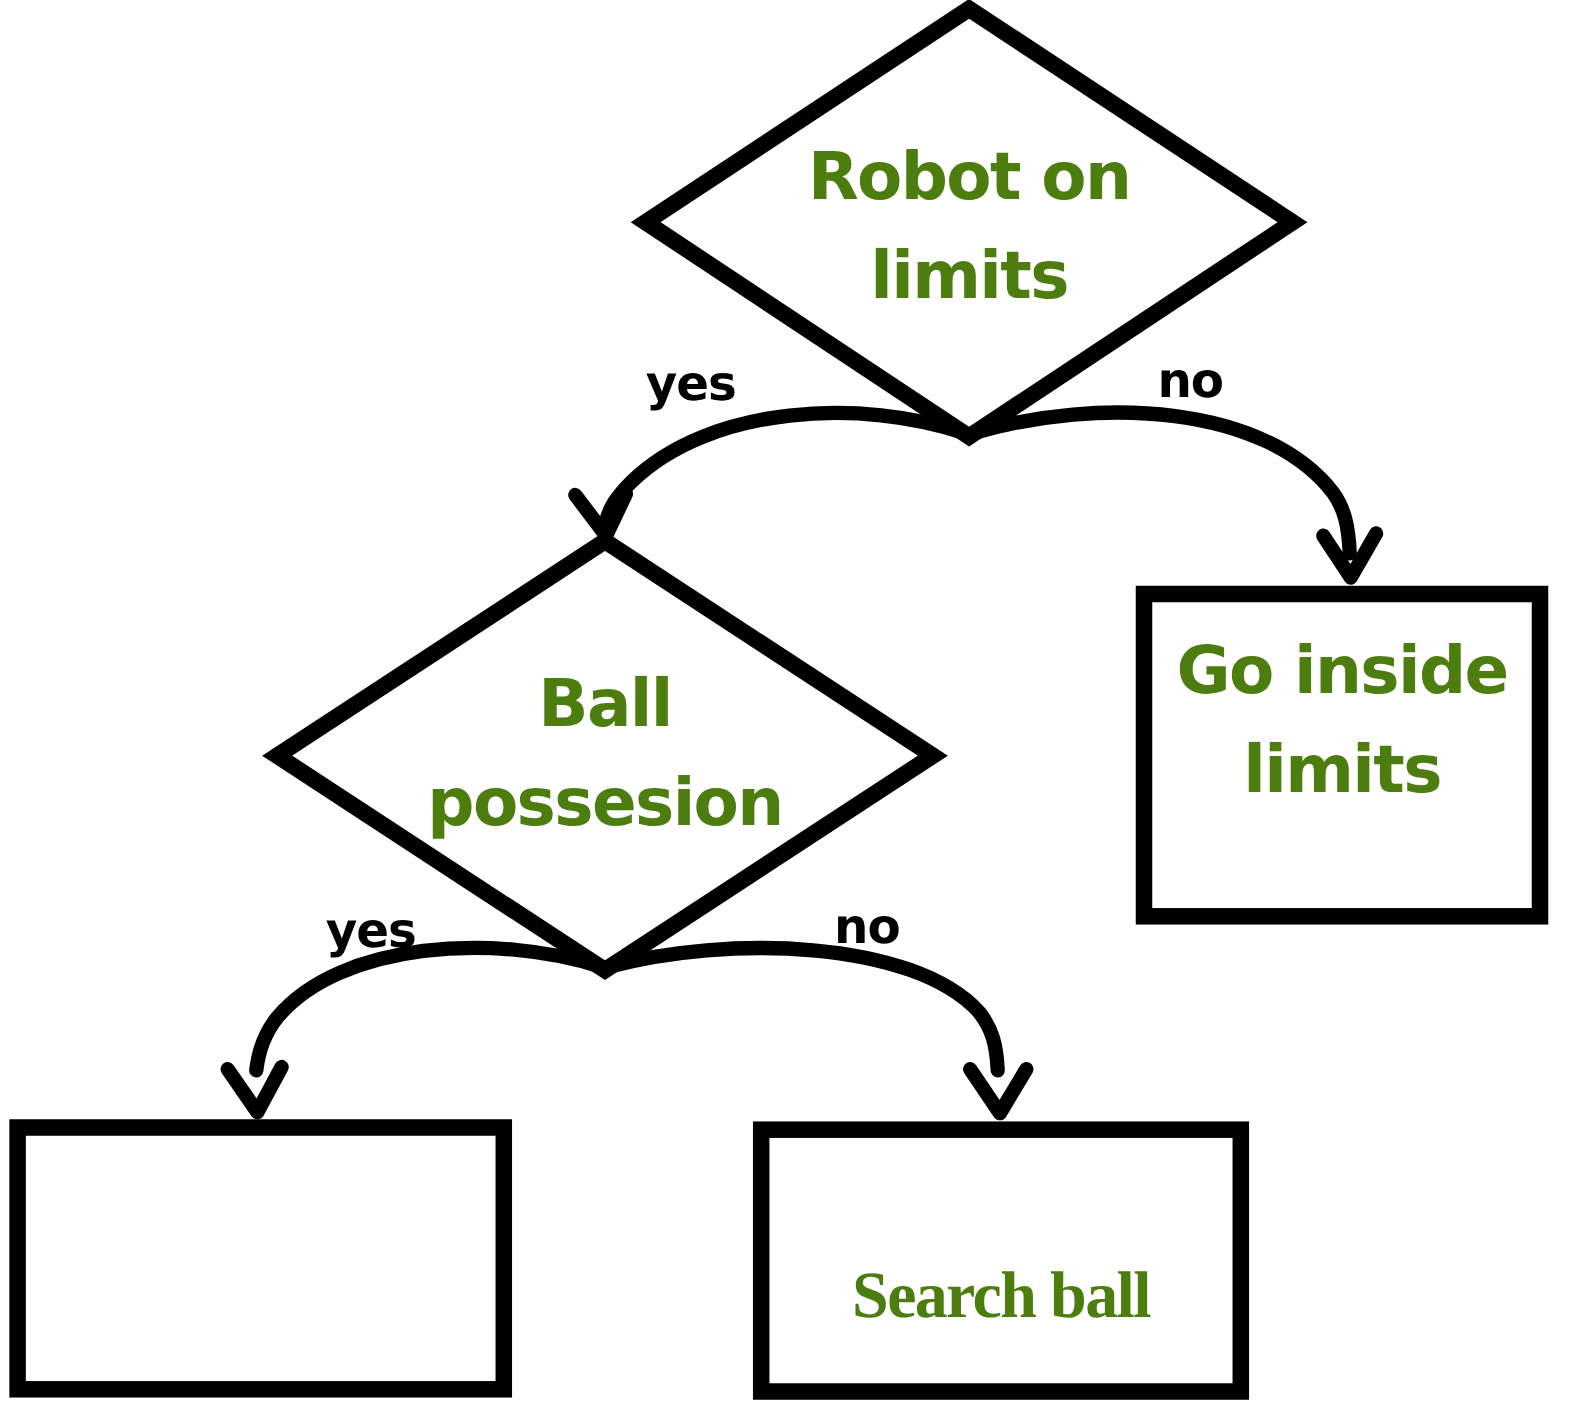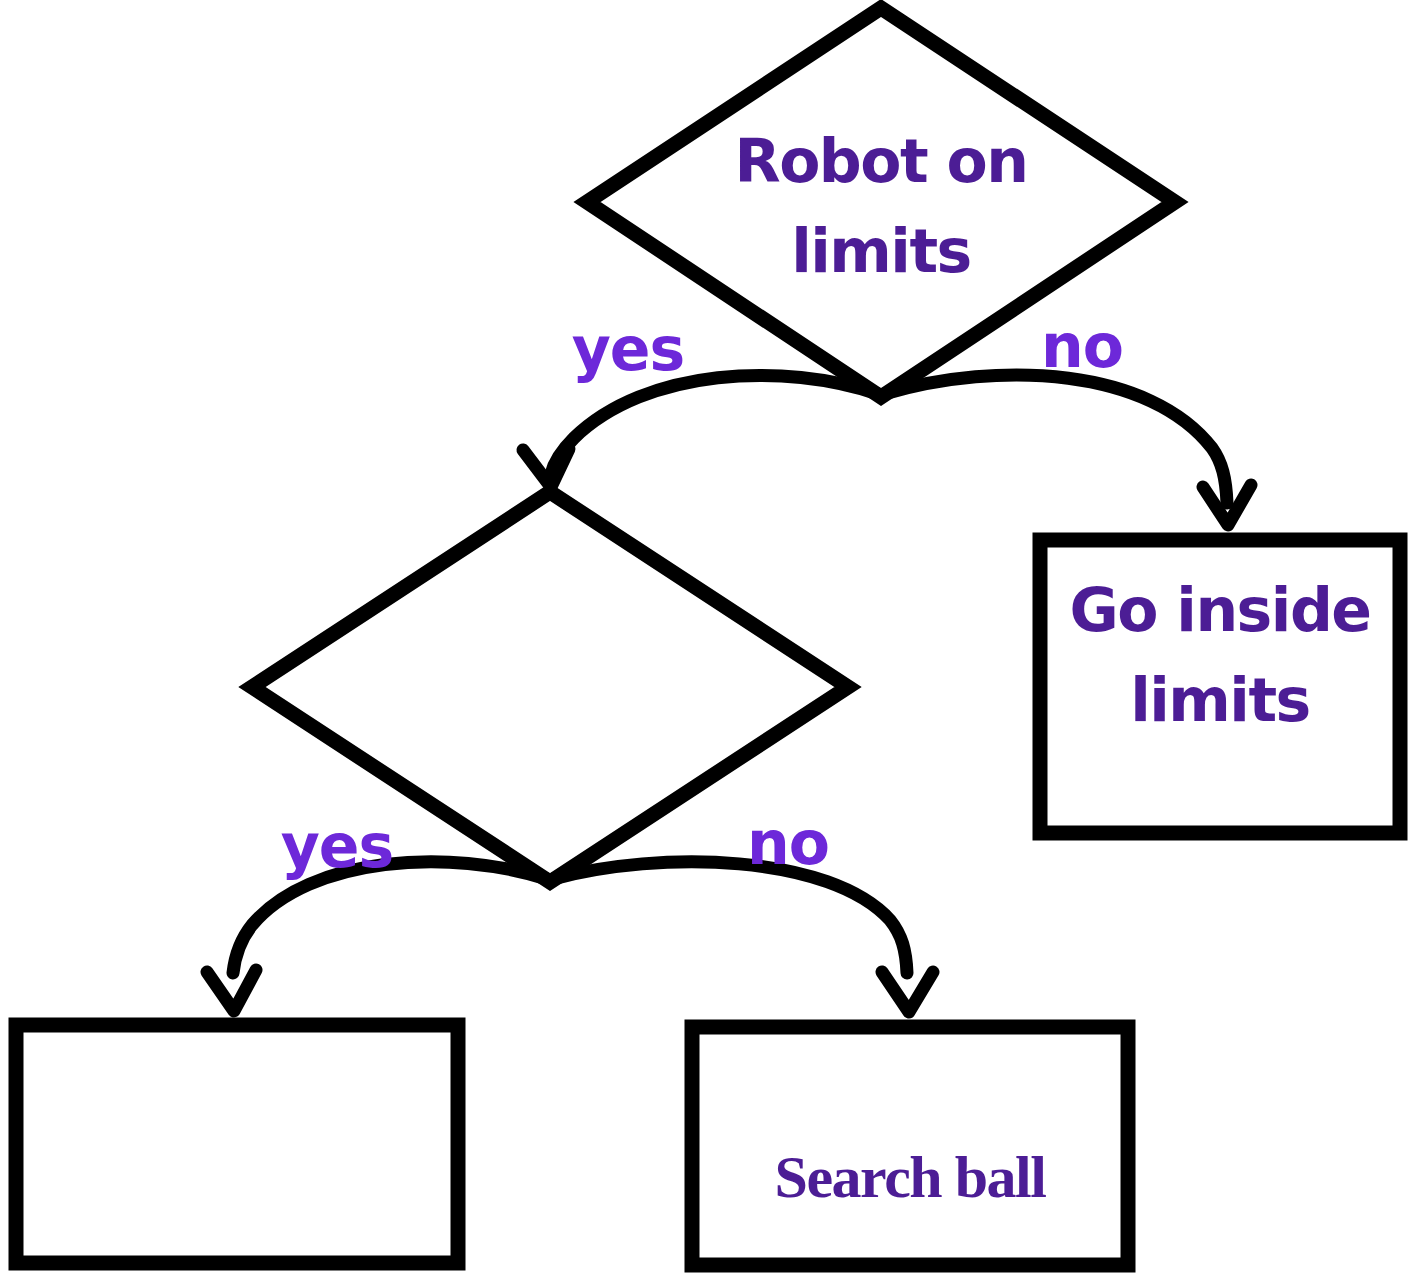--- a/index.html
+++ b/index.html
@@ -26,29 +26,29 @@
   .node-label {
     position: absolute;
     display: flex;
     align-items: center;
     justify-content: center;
     text-align: center;
     font-weight: 700;
     font-size: 60px;
     line-height: 1.5;
     letter-spacing: -1.5px;
-    color: #4c1d95;
+    color: #4d7c0f;
   }
   .edge-label {
     position: absolute;
     transform: translate(-50%, -50%);
     font-weight: 700;
-    font-size: 60px;
+    font-size: 44px;
     letter-spacing: -1px;
-    color: #6d28d9;
+    color: #000000;
     white-space: nowrap;
   }
 </style>
 </head>
 <body>
 
 <div class="canvas">
 
   <svg class="shapes" viewBox="0 0 1427 1276" xmlns="http://www.w3.org/2000/svg" fill="none" stroke="#000000">
 
@@ -70,20 +70,21 @@
 
     <path d="M 547 879 C 450 848, 310 856, 252 925 C 240 940, 235 955, 233 973" stroke-width="13" stroke-linecap="round"></path>
     <polyline points="207,972 234,1011 256,970" stroke-width="13" stroke-linecap="round" stroke-linejoin="round"></polyline>
 
     <path d="M 553 879 C 660 850, 830 854, 890 920 C 902 935, 906 950, 907 973" stroke-width="13" stroke-linecap="round"></path>
     <polyline points="882,972 909,1012 933,972" stroke-width="13" stroke-linecap="round" stroke-linejoin="round"></polyline>
   </svg>
 
   <div class="node-label" style="left:671px; top:106px; width:420px; height:200px;">Robot on limits</div>
 
+  <div class="node-label" style="left:335px; top:585px; width:430px; height:200px;">Ball possesion</div>
 
   <div class="node-label" style="left:1040px; top:508px; width:360px; height:293px;">Go inside limits</div>
 
 
   <div class="node-label" style="left:692px; top:1058px; width:436px; height:238px;font-family:Liberation Serif, serif;">Search ball</div>
 
   <div class="edge-label" style="left:628px; top:349px;">yes</div>
 
   <div class="edge-label" style="left:1082px; top:346px;">no</div>
 

